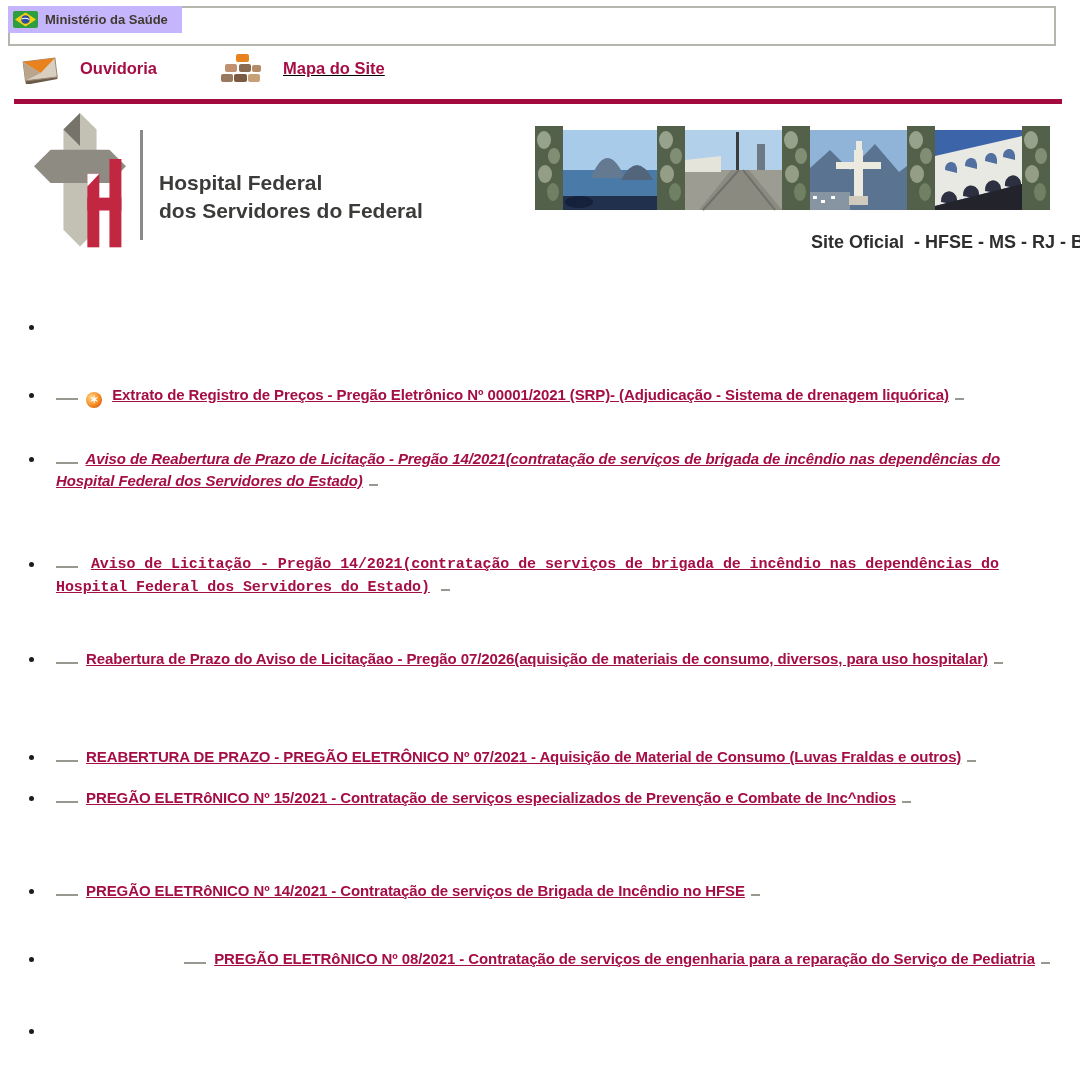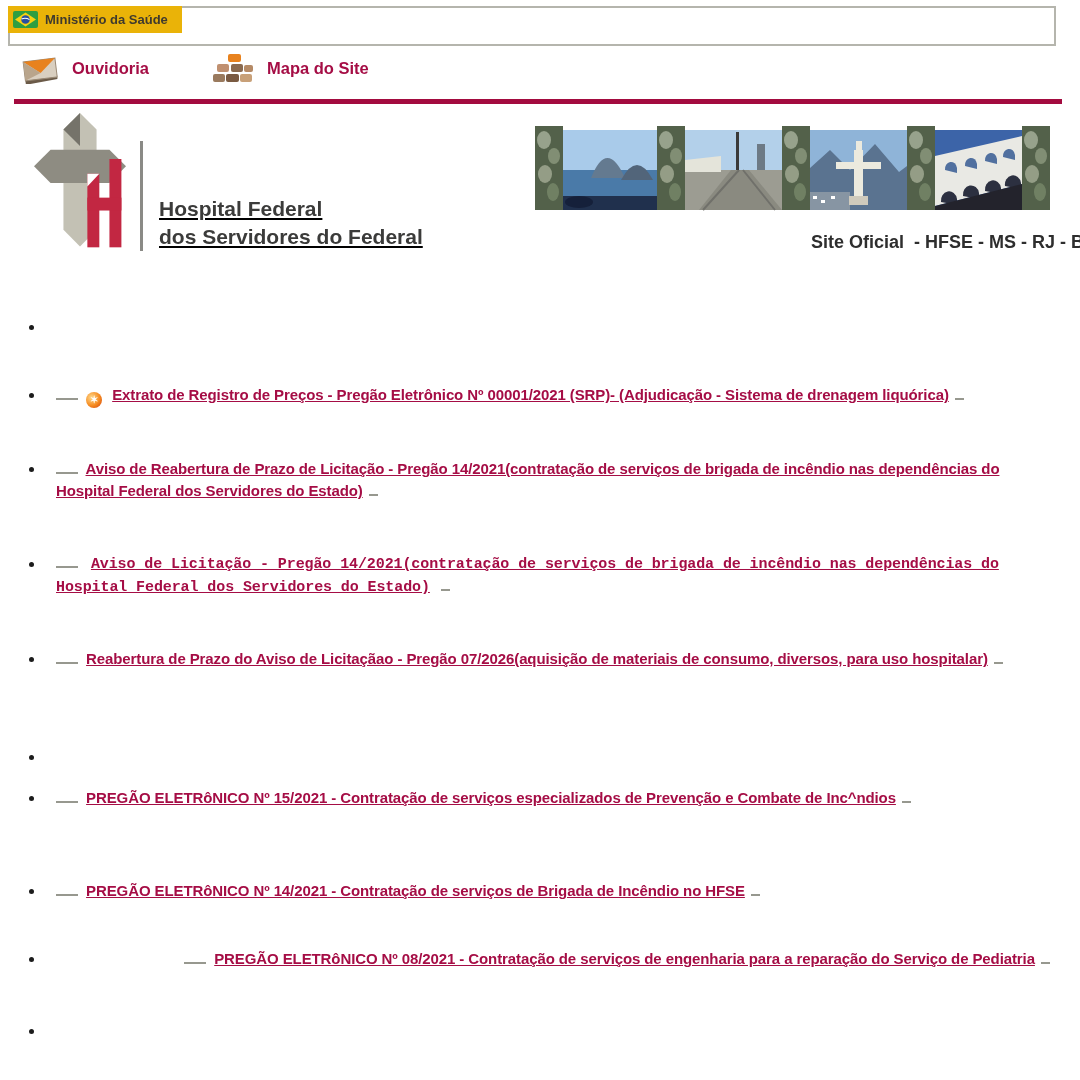--- a/index.html
+++ b/index.html
@@ -9,51 +9,51 @@
   }
 
   
   .top-frame{
     position:absolute;left:8px;top:6px;width:1044px;height:36px;
     border:2px solid #b5b5ad;background:#fff;
   }
   .ministry-link{
     position:absolute;left:-2px;top:-2px;height:27px;
     display:inline-flex;align-items:center;gap:7px;
-    background:#eab308;padding:0 14px 0 5px;text-decoration:none;cursor:pointer;
+    background:#c4b5fd;padding:0 14px 0 5px;text-decoration:none;cursor:pointer;
   }
   .ministry-label{font-size:13px;font-weight:700;color:#3f3a2e;white-space:nowrap;}
 
   
   .nav-row{position:absolute;left:20px;top:52px;display:flex;align-items:center;}
-  .nav-item{display:inline-flex;align-items:center;gap:12px;text-decoration:none;cursor:pointer;}
-  .nav-item + .nav-item{margin-left:62px;}
+  .nav-item{display:inline-flex;align-items:center;gap:20px;text-decoration:none;cursor:pointer;}
+  .nav-item + .nav-item{margin-left:62px;text-decoration:underline;}
   .nav-label{font-size:16.5px;font-weight:700;color:#A50D45;white-space:nowrap;}
 
   
   .red-rule{position:absolute;left:14px;right:18px;top:99px;height:5px;background:#A30B3F;}
 
   
-  .logo-block{position:absolute;left:34px;top:113px;display:flex;align-items:flex-end;text-decoration:underline;}
+  .logo-block{position:absolute;left:34px;top:113px;display:flex;align-items:center;}
   .logo-divider{width:3px;height:110px;background:#8a8a86;margin:6px 16px 0 14px;}
   .org-name{padding-top:30px;}
   .org-line{font-size:21px;font-weight:700;color:#3b3b3a;line-height:28px;white-space:nowrap;}
 
   .banner-block{position:absolute;left:515px;top:126px;width:592px;margin-left:20px;}
   .banner-caption{
     margin-top:14px;text-align:right;padding-right:6px;
     font-size:18px;font-weight:700;color:#2e2e2e;white-space:pre;
   }
 
   
   .news-list{position:absolute;left:24px;right:30px;top:0;margin:0;padding:0;list-style:none;}
   .news-list li{position:absolute;left:0;right:0;padding-left:32px;line-height:22px;}
   .news-list li:nth-child(1){top:316px;}
   .news-list li:nth-child(2){top:384px;}
-  .news-list li:nth-child(3){top:458px;}
+  .news-list li:nth-child(3){top:448px;font-style:italic;}
   .news-list li:nth-child(4){top:553px;font-family:Liberation Mono, monospace;}
   .news-list li:nth-child(5){top:648px;}
   .news-list li:nth-child(6){top:746px;}
   .news-list li:nth-child(7){top:787px;}
   .news-list li:nth-child(8){top:880px;}
   .news-list li:nth-child(9){top:948px;text-align:right;}
   .news-list li:nth-child(10){top:1020px;}
   .bullet{position:absolute;left:5px;top:9px;width:5px;height:5px;border-radius:50%;background:#1c1c1c;}
   .news-link{
     color:#A50D45;font-weight:700;font-size:15px;letter-spacing:-0.1px;
@@ -235,20 +235,26 @@
     <span class="bullet"></span>
     <a class="news-link">
       <span class="lead"></span>
       
       <span class="link-text">Reabertura de Prazo do Aviso de Licitaçãao - Pregão 07/2026(aquisição de materiais de consumo, diversos, para uso hospitalar)</span>
       <span class="tail"></span>
     </a>
   </li>
     <li>
     <span class="bullet"></span>
+    <a class="news-link">
+      <span class="lead"></span>
+      
+      <span class="link-text">REABERTURA DE PRAZO - PREGÃO ELETRÔNICO Nº 07/2021 - Aquisição de Material de Consumo (Luvas Fraldas e outros)</span>
+      <span class="tail"></span>
+    </a>
   </li>
     <li>
     <span class="bullet"></span>
     <a class="news-link">
       <span class="lead"></span>
       
       <span class="link-text">PREGÃO ELETRôNICO Nº 15/2021 - Contratação de serviços especializados de Prevenção e Combate de Inc^ndios</span>
       <span class="tail"></span>
     </a>
   </li>

